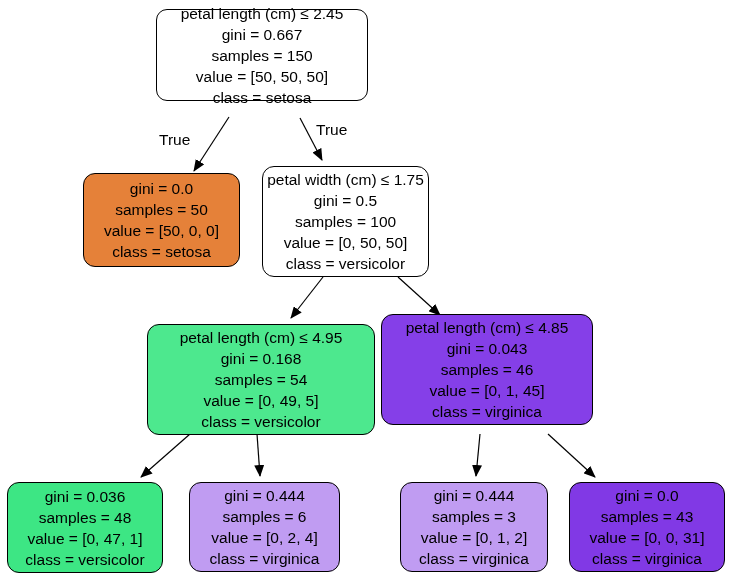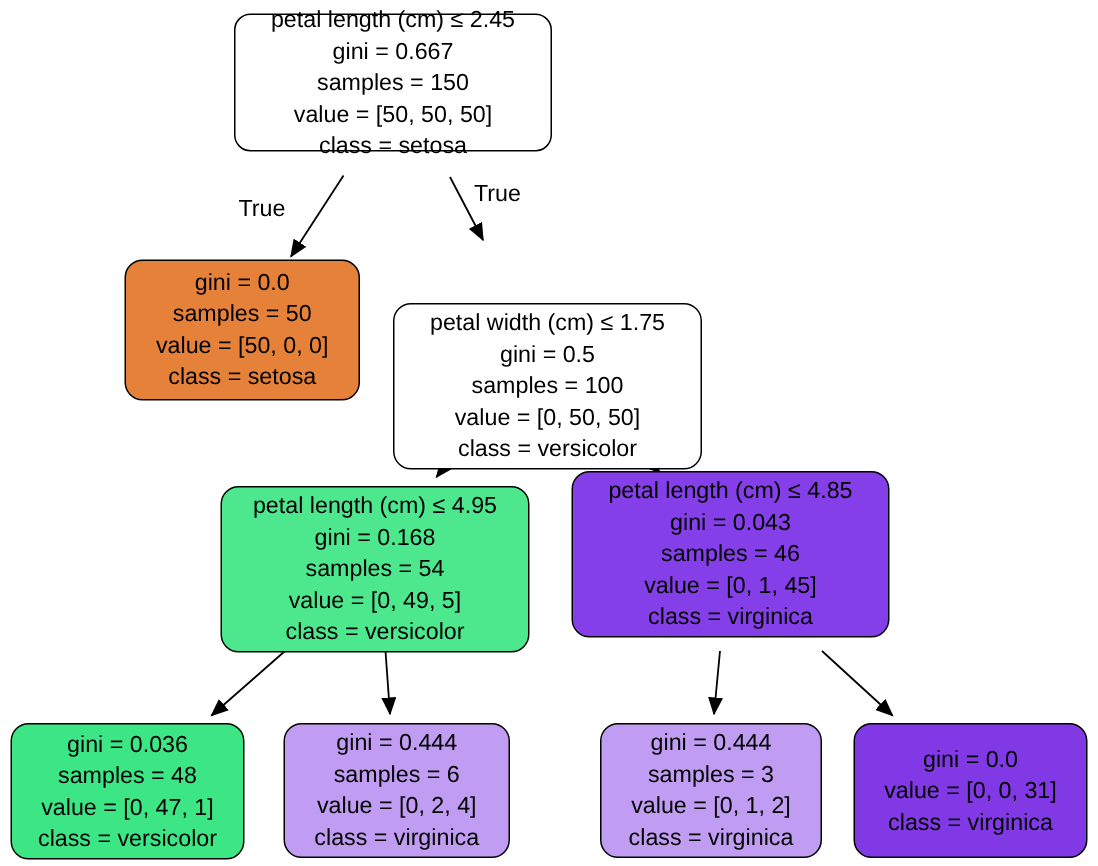--- a/index.html
+++ b/index.html
@@ -75,29 +75,29 @@
     <div>class = setosa</div>
   </div>
 
   <div class="node" style="left: 83px; top: 173px; width: 157px; height: 94px; background: rgb(229, 129, 57);">
     <div>gini = 0.0</div>
     <div>samples = 50</div>
     <div>value = [50, 0, 0]</div>
     <div>class = setosa</div>
   </div>
 
-  <div class="node" style="left: 262px; top: 166px; width: 206px; height: 111px; background: rgb(255, 255, 255); margin-top: 36px;">
+  <div class="node" style="left: 262px; top: 166px; width: 167px; height: 111px; background: rgb(255, 255, 255);">
     <div>petal width (cm) ≤ 1.75</div>
     <div>gini = 0.5</div>
     <div>samples = 100</div>
     <div>value = [0, 50, 50]</div>
     <div>class = versicolor</div>
   </div>
 
-  <div class="node" style="left: 147px; top: 324px; width: 206px; height: 111px; background: rgb(77, 232, 142);">
+  <div class="node" style="left: 147px; top: 324px; width: 228px; height: 111px; background: rgb(77, 232, 142);">
     <div>petal length (cm) ≤ 4.95</div>
     <div>gini = 0.168</div>
     <div>samples = 54</div>
     <div>value = [0, 49, 5]</div>
     <div>class = versicolor</div>
   </div>
 
   <div class="node" style="left: 381px; top: 314px; width: 212px; height: 111px; background: rgb(133, 63, 232);">
     <div>petal length (cm) ≤ 4.85</div>
     <div>gini = 0.043</div>
@@ -122,17 +122,18 @@
 
   <div class="node" style="left: 400px; top: 482px; width: 148px; height: 90px; background: rgb(192, 156, 242);">
     <div>gini = 0.444</div>
     <div>samples = 3</div>
     <div>value = [0, 1, 2]</div>
     <div>class = virginica</div>
   </div>
 
   <div class="node" style="left: 569px; top: 482px; width: 156px; height: 90px; background: rgb(129, 57, 229);">
     <div>gini = 0.0</div>
+    <div>samples = 43</div>
     <div>value = [0, 0, 31]</div>
     <div>class = virginica</div>
   </div>
 
 </div>
 
 </body></html>

